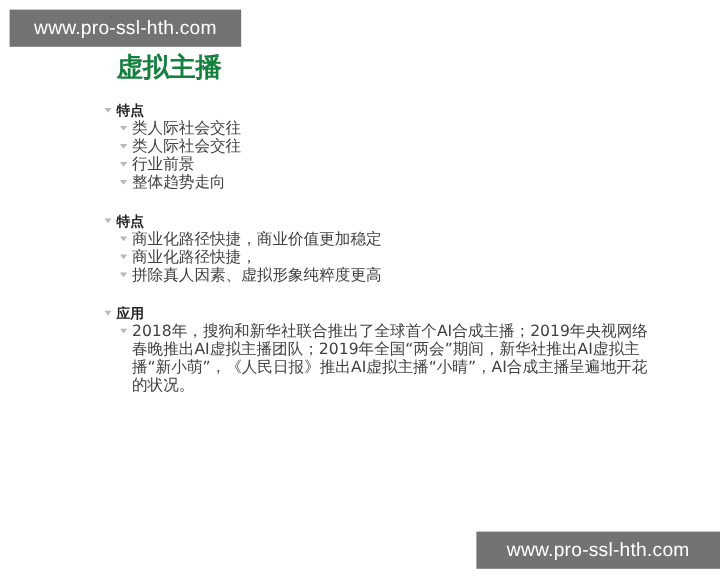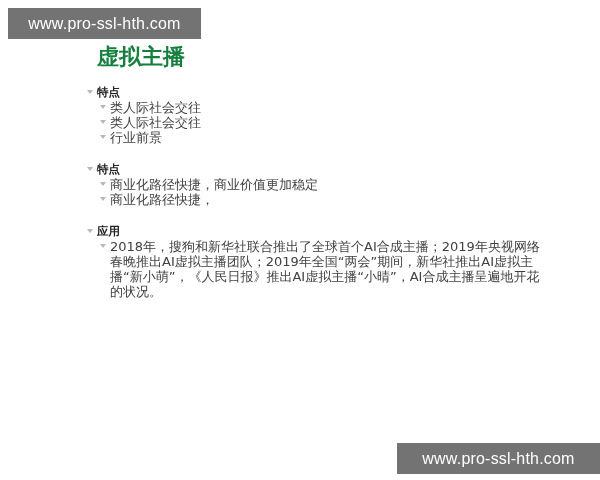--- a/index.html
+++ b/index.html
@@ -64,32 +64,40 @@
     <span class="txt">类人际社会交往</span>
   </div>
   <div class="row lvl2">
     <span class="caret"></span>
     <span class="txt">类人际社会交往</span>
   </div>
   <div class="row lvl2">
     <span class="caret"></span>
     <span class="txt">行业前景</span>
   </div>
+  <div class="row lvl2">
+    <span class="caret"></span>
+    <span class="txt">整体趋势走向</span>
+  </div>
 
   <div class="row lvl1">
     <span class="caret"></span>
     <span class="txt">特点</span>
   </div>
   <div class="row lvl2">
     <span class="caret"></span>
     <span class="txt">商业化路径快捷，商业价值更加稳定</span>
   </div>
   <div class="row lvl2">
     <span class="caret"></span>
     <span class="txt">商业化路径快捷，</span>
+  </div>
+  <div class="row lvl2">
+    <span class="caret"></span>
+    <span class="txt">拼除真人因素、虚拟形象纯粹度更高</span>
   </div>
 
   <div class="row lvl1">
     <span class="caret"></span>
     <span class="txt">应用</span>
   </div>
   <div class="row lvl2">
     <span class="caret"></span>
     <span class="txt">2018年，搜狗和新华社联合推出了全球首个AI合成主播；2019年央视网络春晚推出AI虚拟主播团队；2019年全国“两会”期间，新华社推出AI虚拟主播“新小萌”，《人民日报》推出AI虚拟主播“小晴”，AI合成主播呈遍地开花的状况。</span>
   </div>

